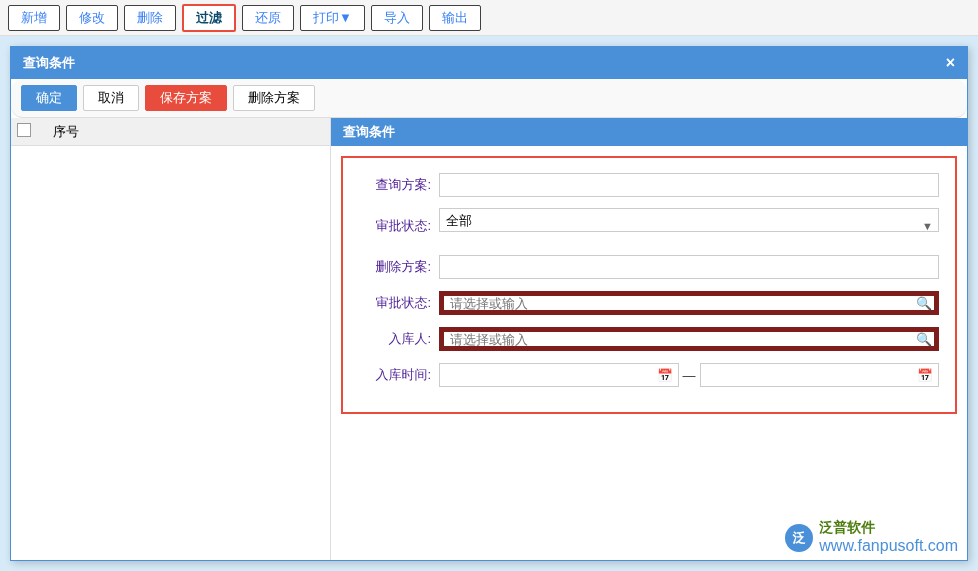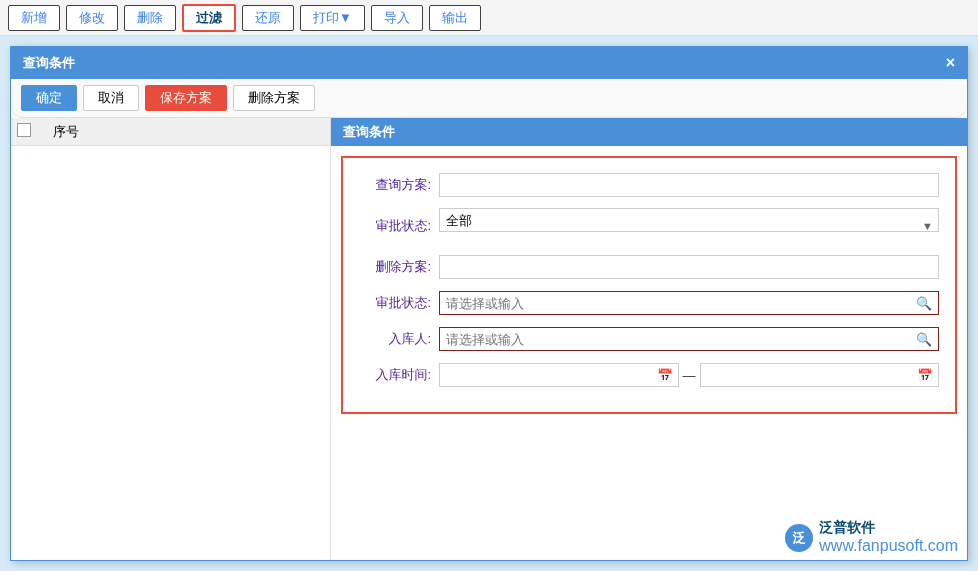--- a/index.html
+++ b/index.html
@@ -211,21 +211,21 @@
     }
 
     .form-input-search-wrapper {
       flex: 1;
       position: relative;
       height: 24px;
     }
     .form-input-search {
       width: 100%;
       height: 24px;
-      border: 1px solid #7f1d1d;
+      border: 5px solid #7f1d1d;
       padding: 0 28px 0 6px;
       font-size: 13px;
       outline: none;
       box-sizing: border-box;
     }
     .search-icon {
       position: absolute;
       right: 6px;
       top: 50%;
       transform: translateY(-50%);
@@ -291,21 +291,21 @@
       font-size: 14px;
       font-weight: bold;
     }
     .logo-text-area {
       display: flex;
       flex-direction: column;
       line-height: 1.3;
     }
     .logo-name {
       font-size: 14px;
-      color: #0c4a6e;
+      color: #4d7c0f;
       font-weight: bold;
     }
     .logo-url {
       font-size: 16px;
       color: #4a90d9;
     }
   </style>
 </head>
 <body>
 

